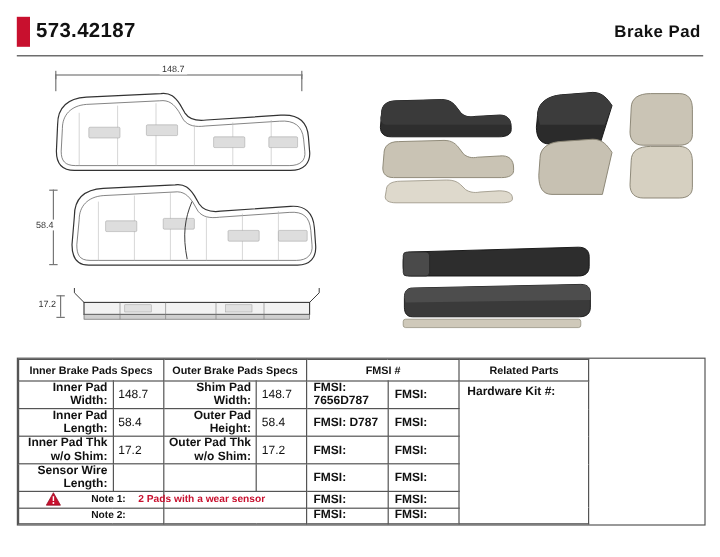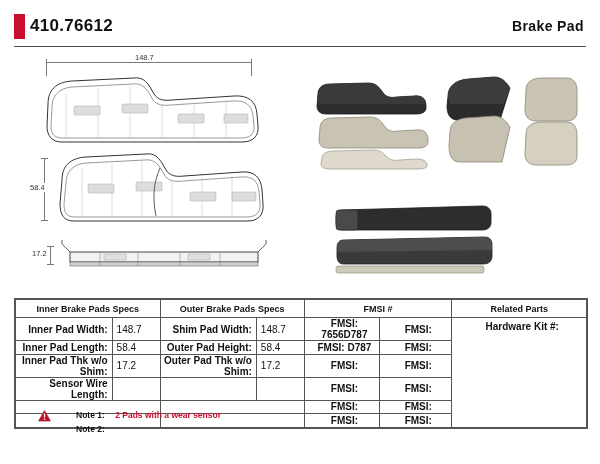--- a/index.html
+++ b/index.html
@@ -51,50 +51,50 @@
   .photos{position:absolute;left:290px;top:0px;width:282px;height:232px;}
 
   .photo-pad{position:absolute;}
 
   
   .table{
     position:absolute;left:14px;top:298px;width:572px;
     border:1px solid #555;
     border-collapse:collapse;
   }
-  table{border-collapse:collapse;width:572px;}
+  table{border-collapse:collapse;width:476px;}
   th,td{
     border:1px solid #555;
     font-size:10px;
     padding:0;
     vertical-align:middle;
   }
   th{
     height:17px;font-size:9px;font-weight:bold;text-align:center;color:#111;
   }
-  td{height:12.5px;text-align:center;}
+  td{height:12.5px;}
   .lbl{text-align:right;padding-right:4px;font-weight:bold;color:#111;}
   .val{text-align:left;padding-left:4px;color:#111;}
   .fmsi-cell{padding-left:5px;font-weight:bold;color:#111;}
   .related-cell{padding-left:6px;font-weight:bold;color:#111;}
 
   
   .notes{position:absolute;left:14px;top:408px;width:572px;height:44px;}
   .note-row{position:absolute;font-size:8.5px;}
   .note-label{font-weight:bold;color:#111;}
   .note-text{color:#c8102e;font-weight:bold;}
 </style>
 </head>
 <body>
 
 <div class="sheet">
 
   <div class="header">
     <div class="part-bar"></div>
-    <div class="part-number">410.76612</div>
+    <div class="part-number">573.42187</div>
     <div class="doc-type">Brake Pad</div>
   </div>
 
   <div class="drawing">
 
     <div class="tech">
 
       <div class="dimline dim-h" style="left:18px;top:12px;width:206px;"></div>
       <div class="tick" style="left:18px;top:9px;"></div>
       <div class="tick" style="left:223px;top:9px;"></div>

